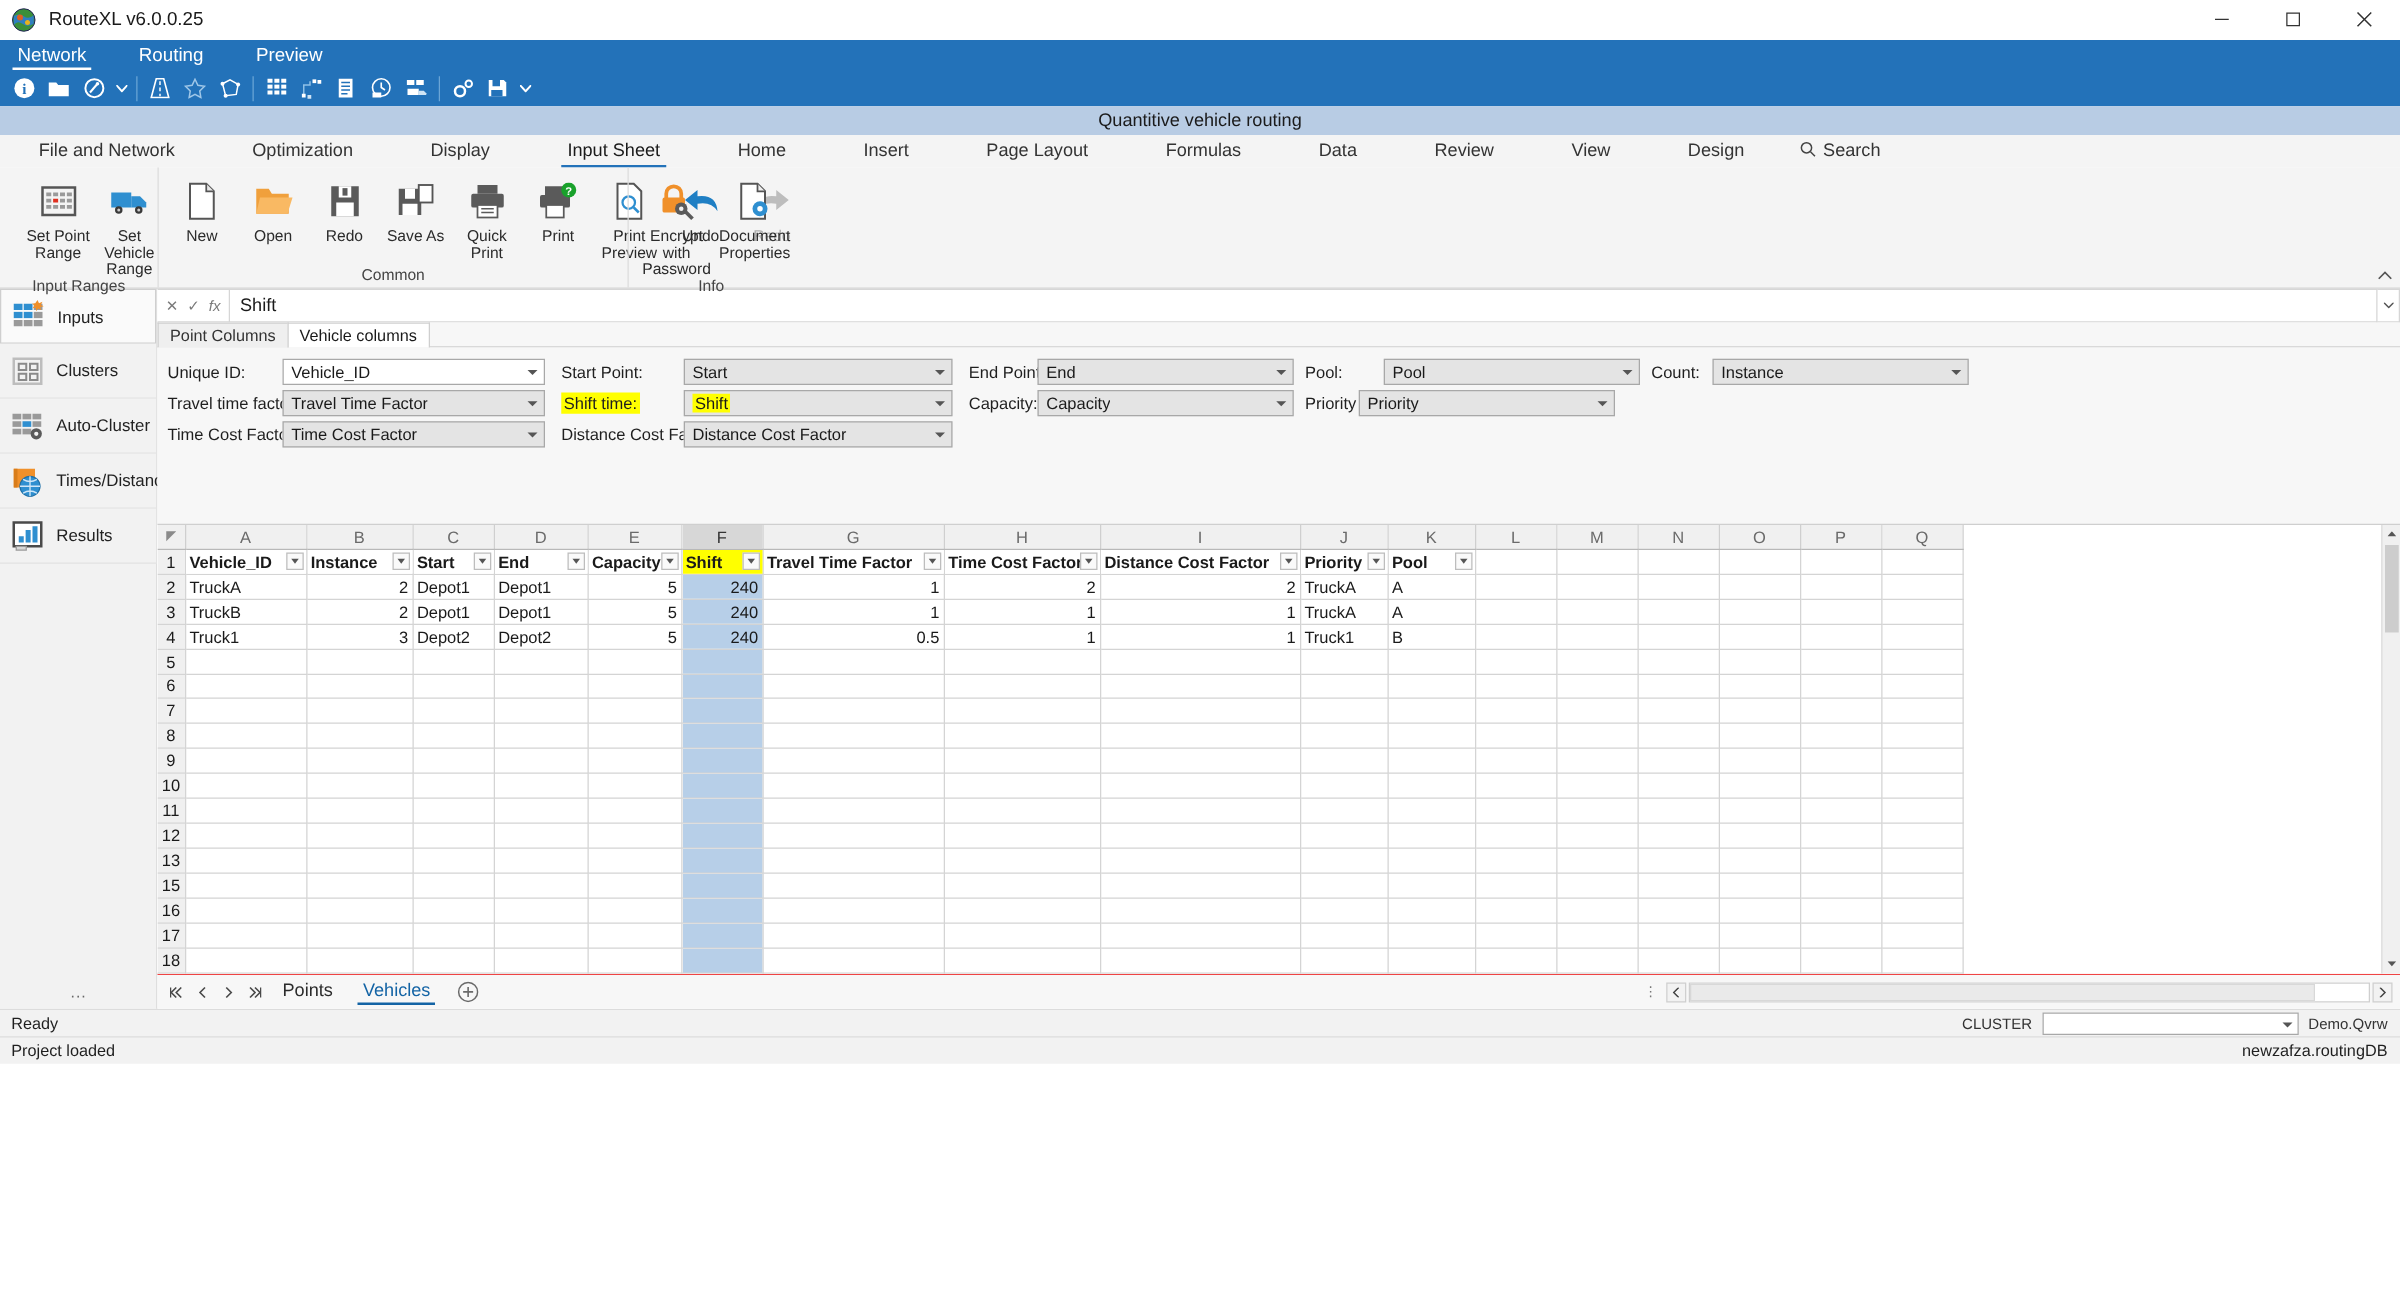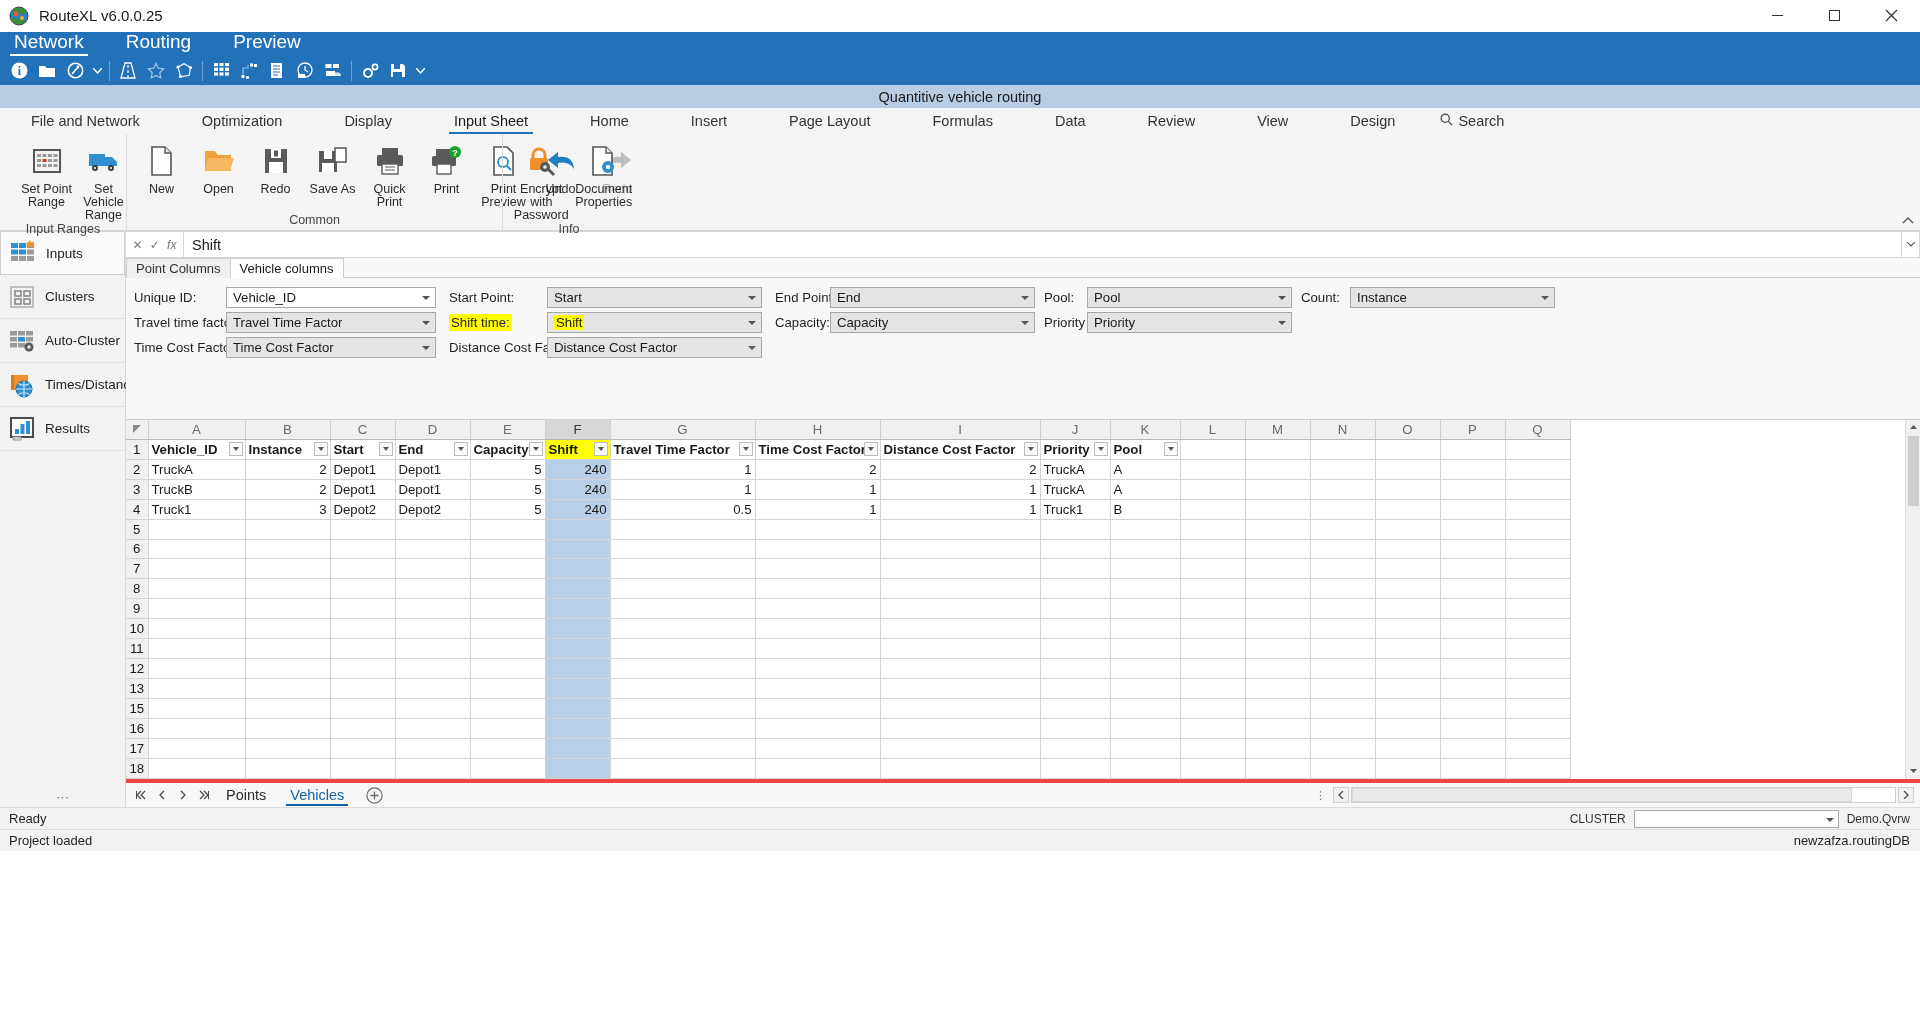--- a/index.html
+++ b/index.html
@@ -23,21 +23,21 @@
   .win-btn {
     width: 57px; height: 32px; display: flex; align-items: center; justify-content: center;
     color: #333; font-size: 15px;
   }
 
   
   .menustrip {
     height: 24px; background: #2372b9; display: flex; align-items: flex-end;
   }
   .menustrip .mitem {
-    color: #ffffff; font-size: 19px; padding: 0 0 3px 0; margin-right: 42px;
+    color: #ffffff; font-size: 15px; padding: 0 0 3px 0; margin-right: 42px;
     position: relative; cursor: default;
   }
   .menustrip .mitem:first-child { margin-left: 14px; }
   .menustrip .mitem.active::after {
     content: ''; position: absolute; left: -4px; right: -4px; bottom: 0;
     height: 2px; background: #ffffff;
   }
 
   
   .icontoolbar {
@@ -203,21 +203,21 @@
     width: 15px; background: #f0f0f0; border-left: 1px solid #dcdcdc;
     display: flex; flex-direction: column; align-items: center;
   }
   .vs-arrow { height: 15px; width: 15px; display: flex; align-items: center; justify-content: center; font-size: 8px; color: #555; }
   .vs-thumb { width: 11px; height: 70px; background: #cdcdcd; margin: 1px 0; }
   .vs-track { flex: 1; }
 
   
   .sheettabs {
     height: 28px; background: #f7f7f7; display: flex; align-items: center;
-    border-top: 4px solid #ef4444; padding-left: 4px; gap: 0;
+    border-top: 1px solid #ef4444; padding-left: 4px; gap: 0;
   }
   .nav-ico { width: 21px; height: 24px; display: flex; align-items: center; justify-content: center; font-size: 11px; color: #5a5a5a; }
   .sheet-tab { font-size: 14.5px; color: #2b2b2b; padding: 3px 12px 4px 12px; cursor: default; position: relative; }
   .sheet-tab.active { color: #1464a5; }
   .sheet-tab.active::after { content:''; position:absolute; left:8px; right:8px; bottom:1px; height:2px; background:#1464a5; }
   .addsheet { width: 24px; height: 24px; display:flex; align-items:center; justify-content:center; margin-left: 6px; }
   .hscroll-wrap { margin-left: auto; display: flex; align-items: center; gap: 2px; padding-right: 6px; }
   .grip { font-size: 11px; color: #777; letter-spacing: -1px; padding: 0 6px; }
   .hs-arrow { width: 16px; height: 16px; border: 1px solid #cfcfcf; background: #f2f2f2; display: flex; align-items: center; justify-content: center; font-size: 8px; color: #444; }
   .hs-track { width: 545px; height: 16px; background: #ffffff; border: 1px solid #cfcfcf; position: relative; }
@@ -717,21 +717,21 @@
             <span class="cv">Start</span>
             <span class="arrow"></span>
           </div>
           <div class="fcell" style="width:68px; padding-left:13px">
             <span class="flabel">End Point:</span>
           </div>
           <div class="combo" style="width:205px">
             <span class="cv">End</span>
             <span class="arrow"></span>
           </div>
-          <div class="fcell" style="width:52px; padding-left:9px">
+          <div class="fcell" style="width:72px; padding-left:9px">
             <span class="flabel">Pool:</span>
           </div>
           <div class="combo" style="width:205px">
             <span class="cv">Pool</span>
             <span class="arrow"></span>
           </div>
           <div class="fcell" style="width:58px; padding-left:9px">
             <span class="flabel">Count:</span>
           </div>
           <div class="combo" style="width:205px">

